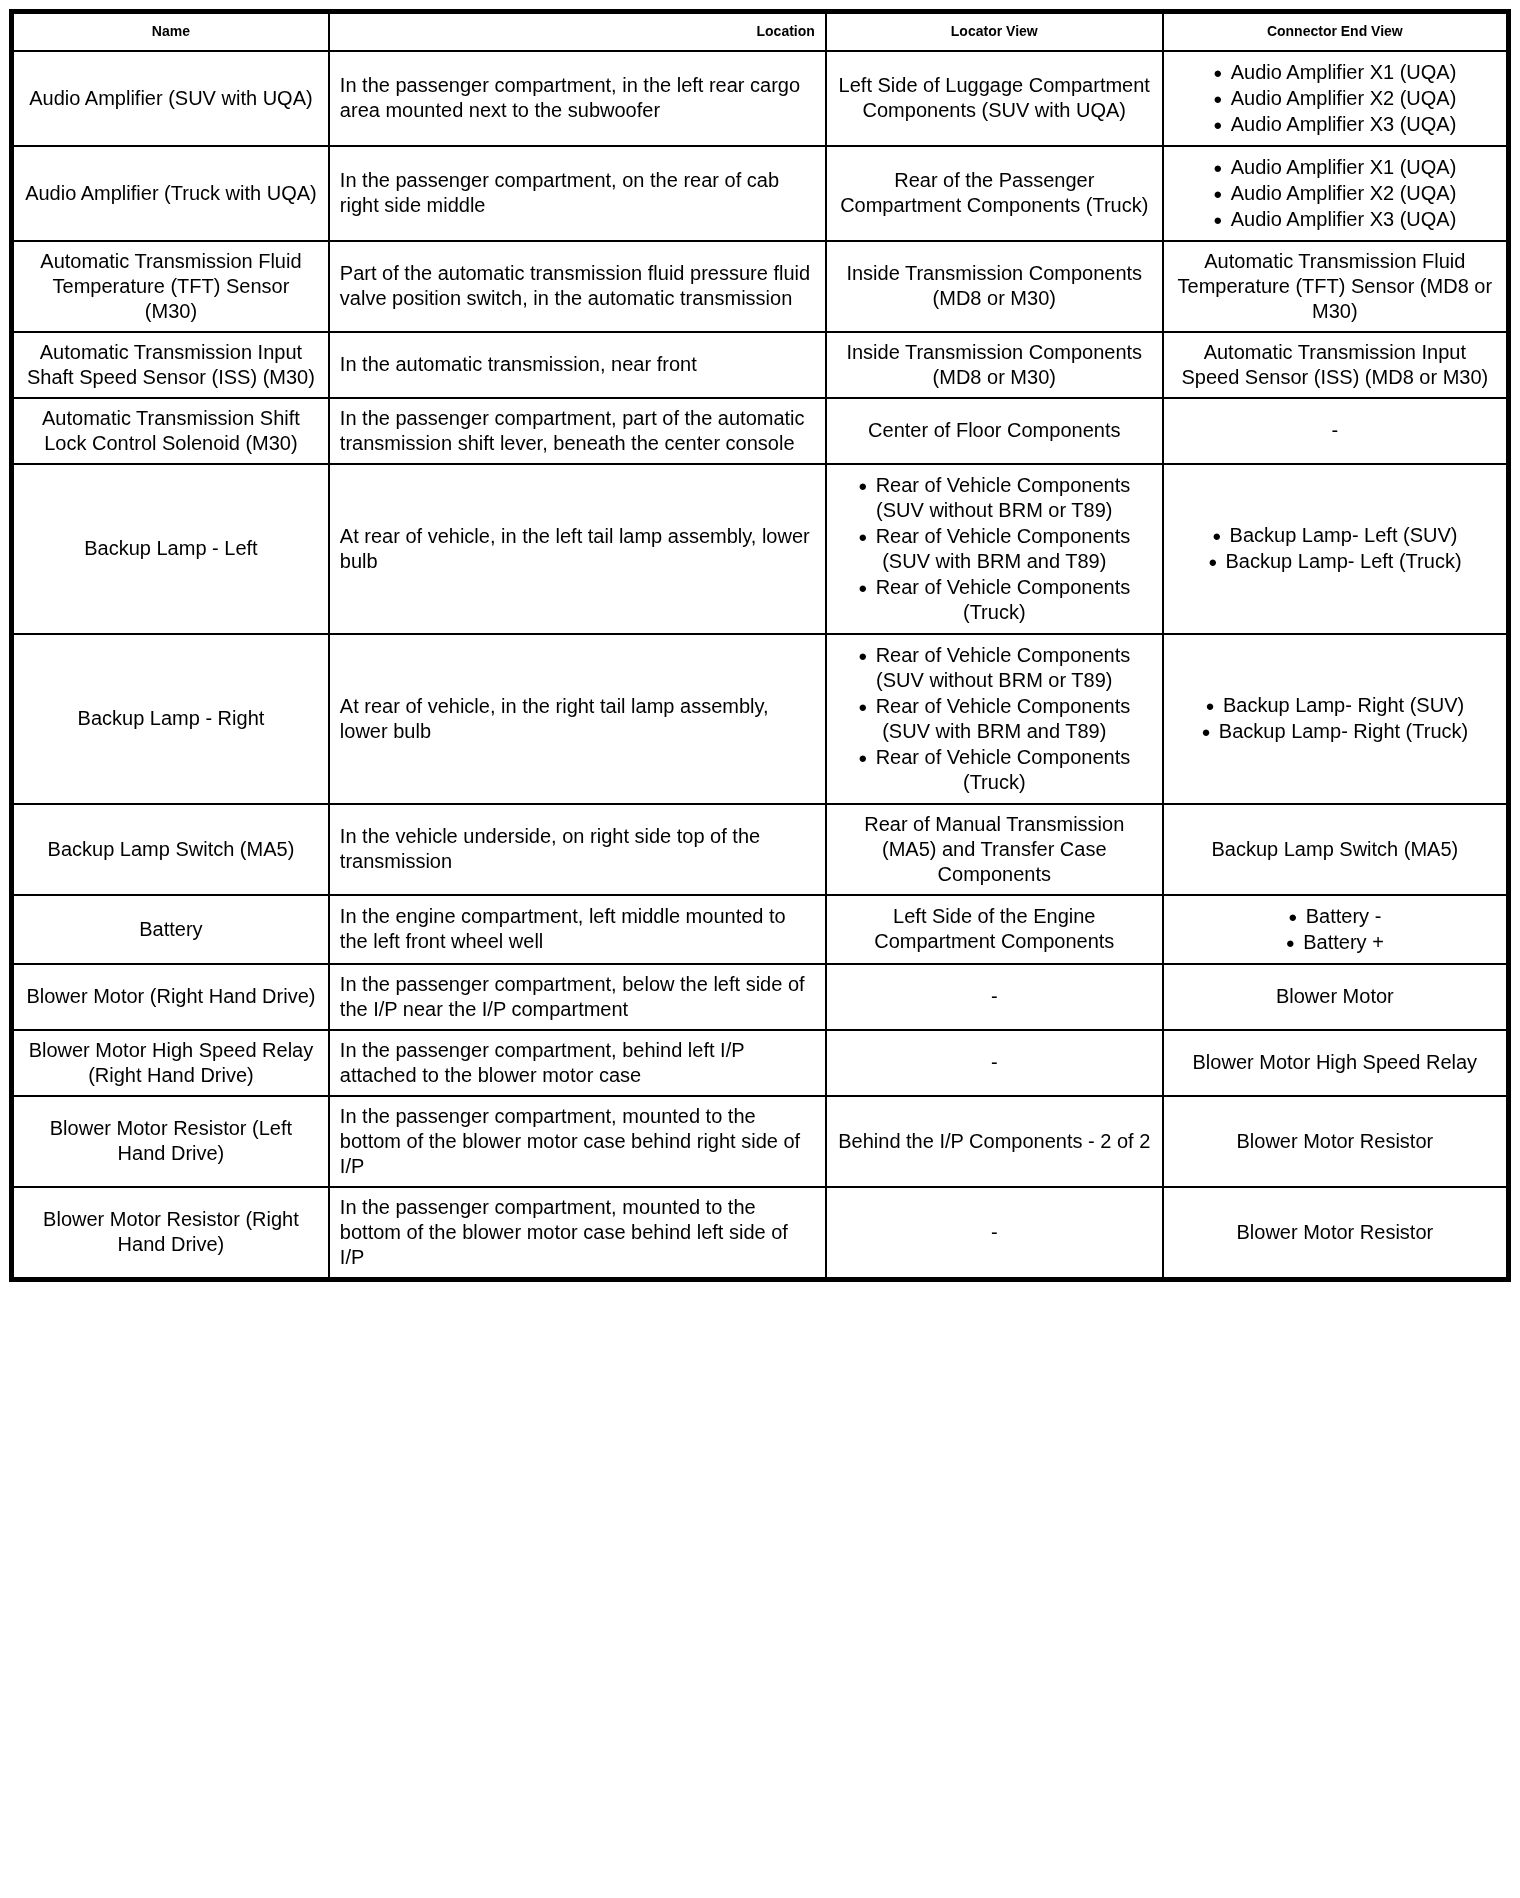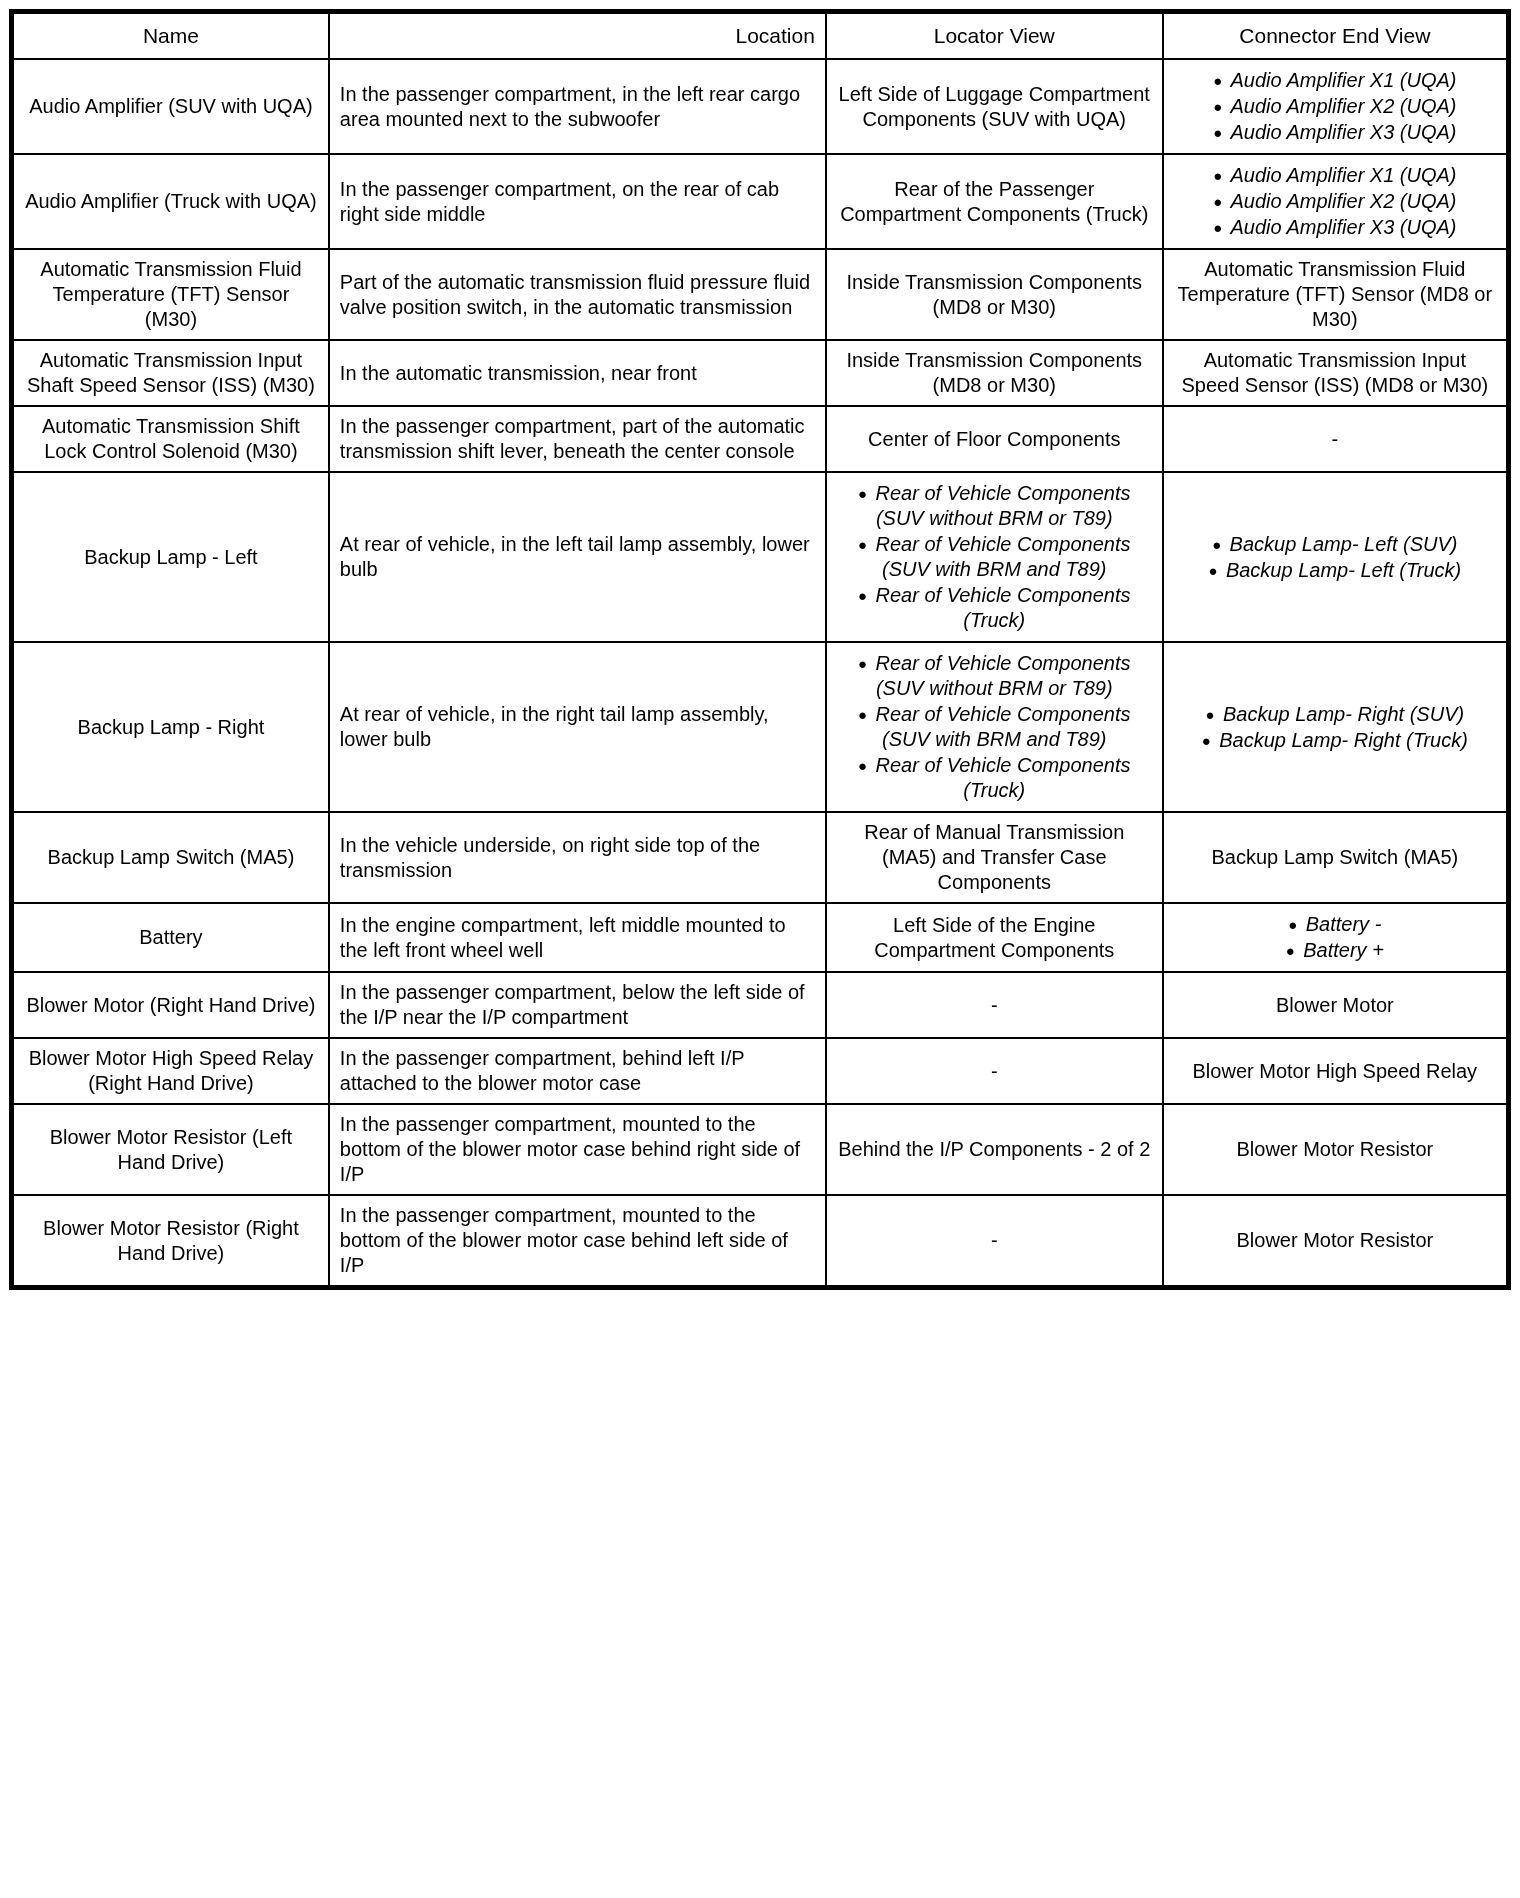--- a/index.html
+++ b/index.html
@@ -28,39 +28,38 @@
   col.c3 { width: 23.1%; }
   th, td {
     border: 2px solid #000000;
     padding: 7px 10px;
     font-size: 20px;
     line-height: 1.25;
     vertical-align: middle;
     overflow-wrap: break-word;
   }
   th {
-    font-weight: normal;
-    font-size: 21px;
+    font-weight: bold;
+    font-size: 14px;
     text-align: center;
     padding: 9px 10px;
   }
   th.col-1 { text-align: right; }
   td.col-0 { text-align: center; }
   td.col-1 { text-align: left; margin-top: 36px; }
   td.col-2 { text-align: center; }
   td.col-3 { text-align: center; }
   ul.bullet-list {
     list-style: none;
     margin: 0;
     padding: 0;
   }
   ul.bullet-list li {
     text-align: center;
     margin: 1px 0;
-    font-style: italic;
   }
   ul.bullet-list li::before {
     content: "\25CF\00A0\00A0";
     font-size: 15px;
     vertical-align: 1px;
   }
 </style>
 </head>
 <body>
 

